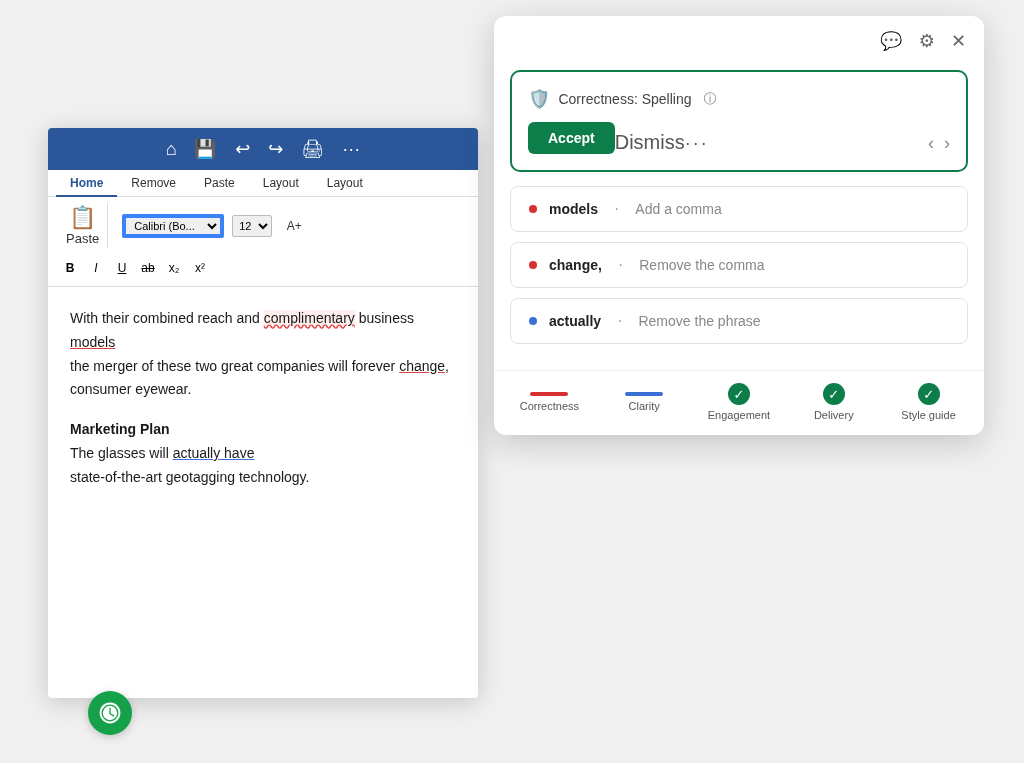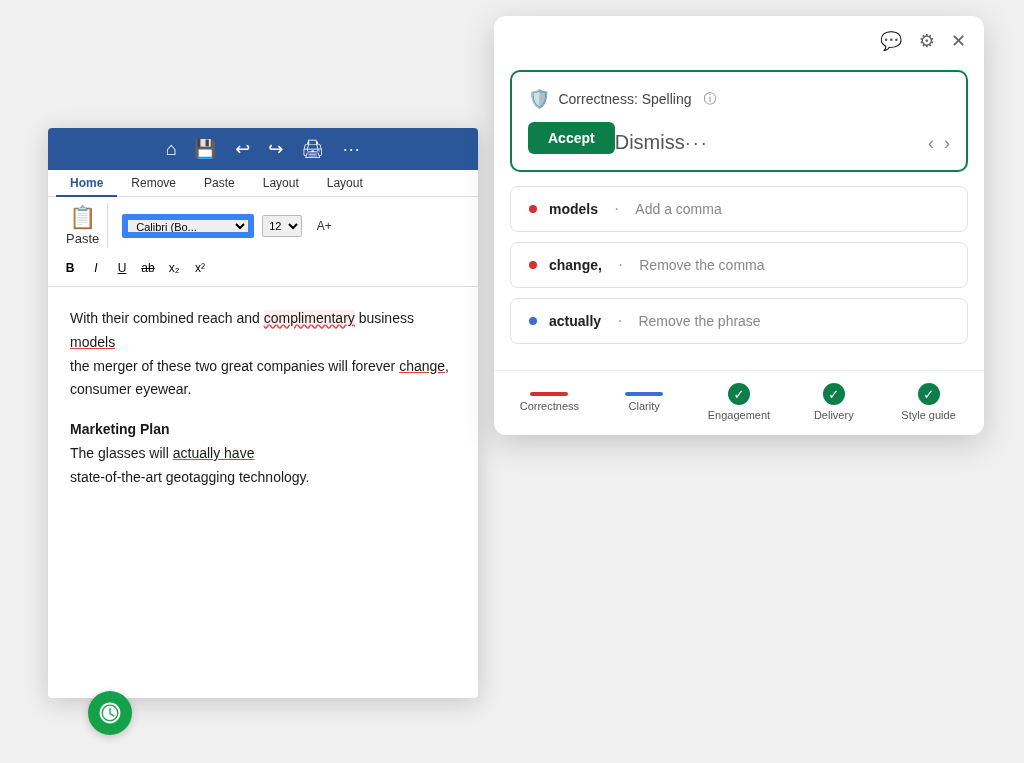--- a/index.html
+++ b/index.html
@@ -112,24 +112,24 @@
       font-size: 22px;
       color: #2b579a;
     }
 
     .paste-label {
       font-size: 13px;
       color: #333;
     }
 
     .font-select {
-      width: 132px;
+      width: 102px;
       height: 24px;
       font-size: 11px;
-      border: 6px solid #3b82f6;
+      border: 4px solid #3b82f6;
       border-radius: 2px;
       padding: 0 4px;
     }
 
     .size-select {
       width: 40px;
       height: 22px;
       font-size: 11px;
       border: 1px solid #bbb;
       border-radius: 2px;

